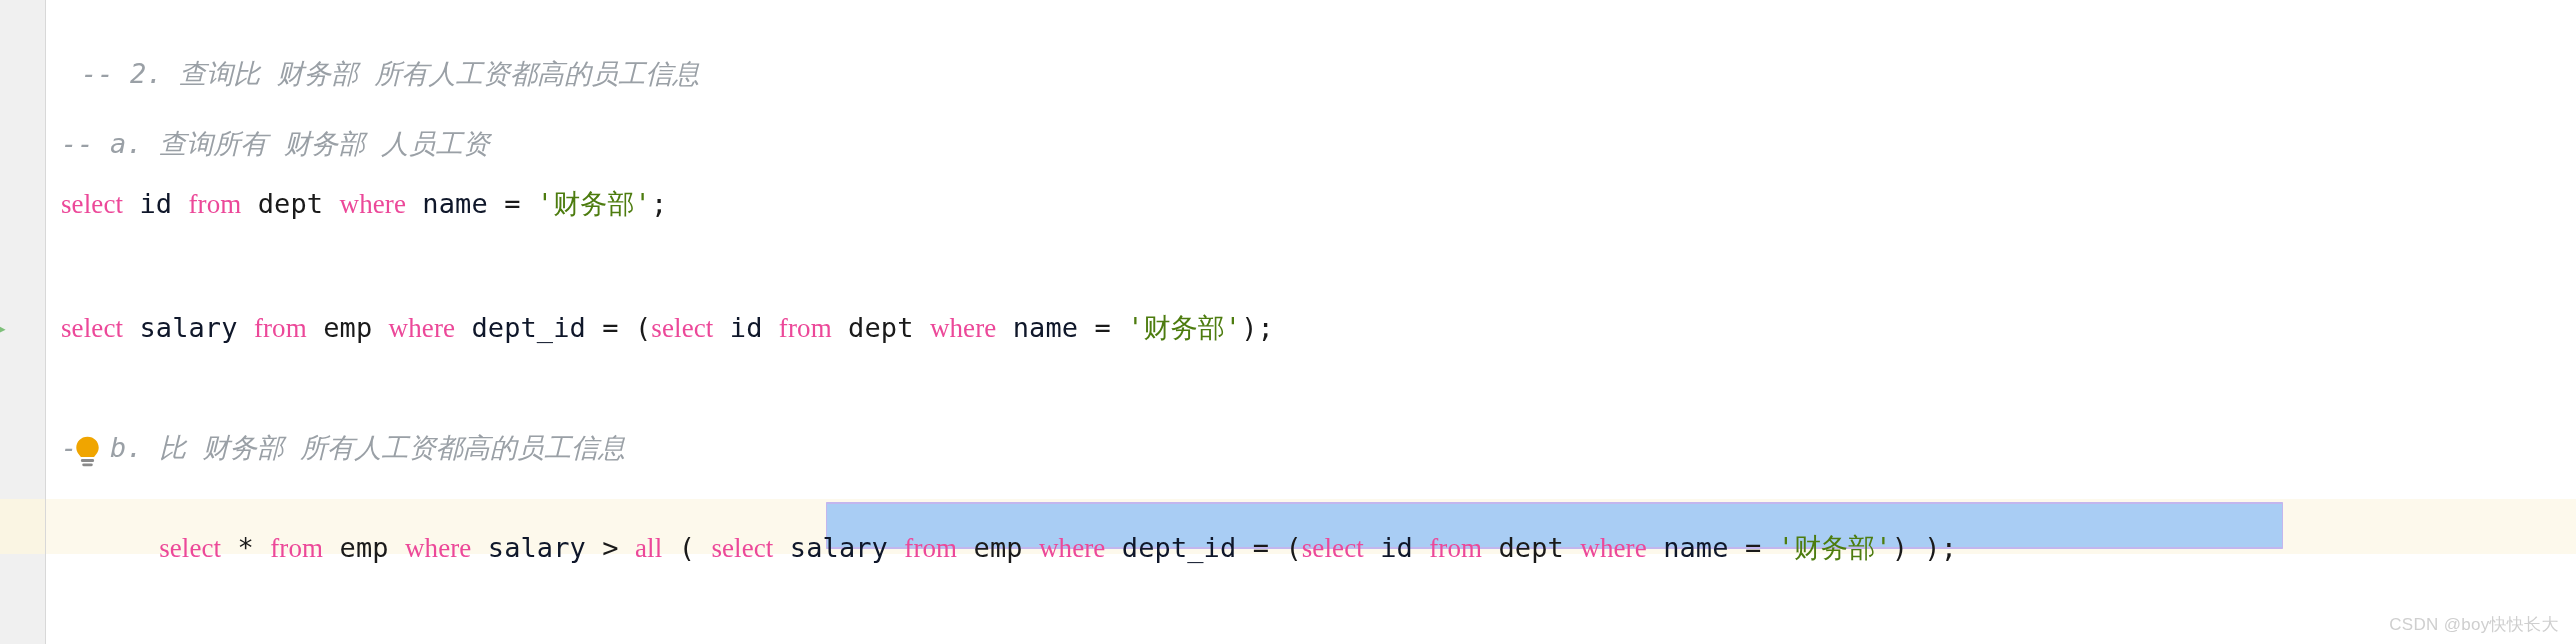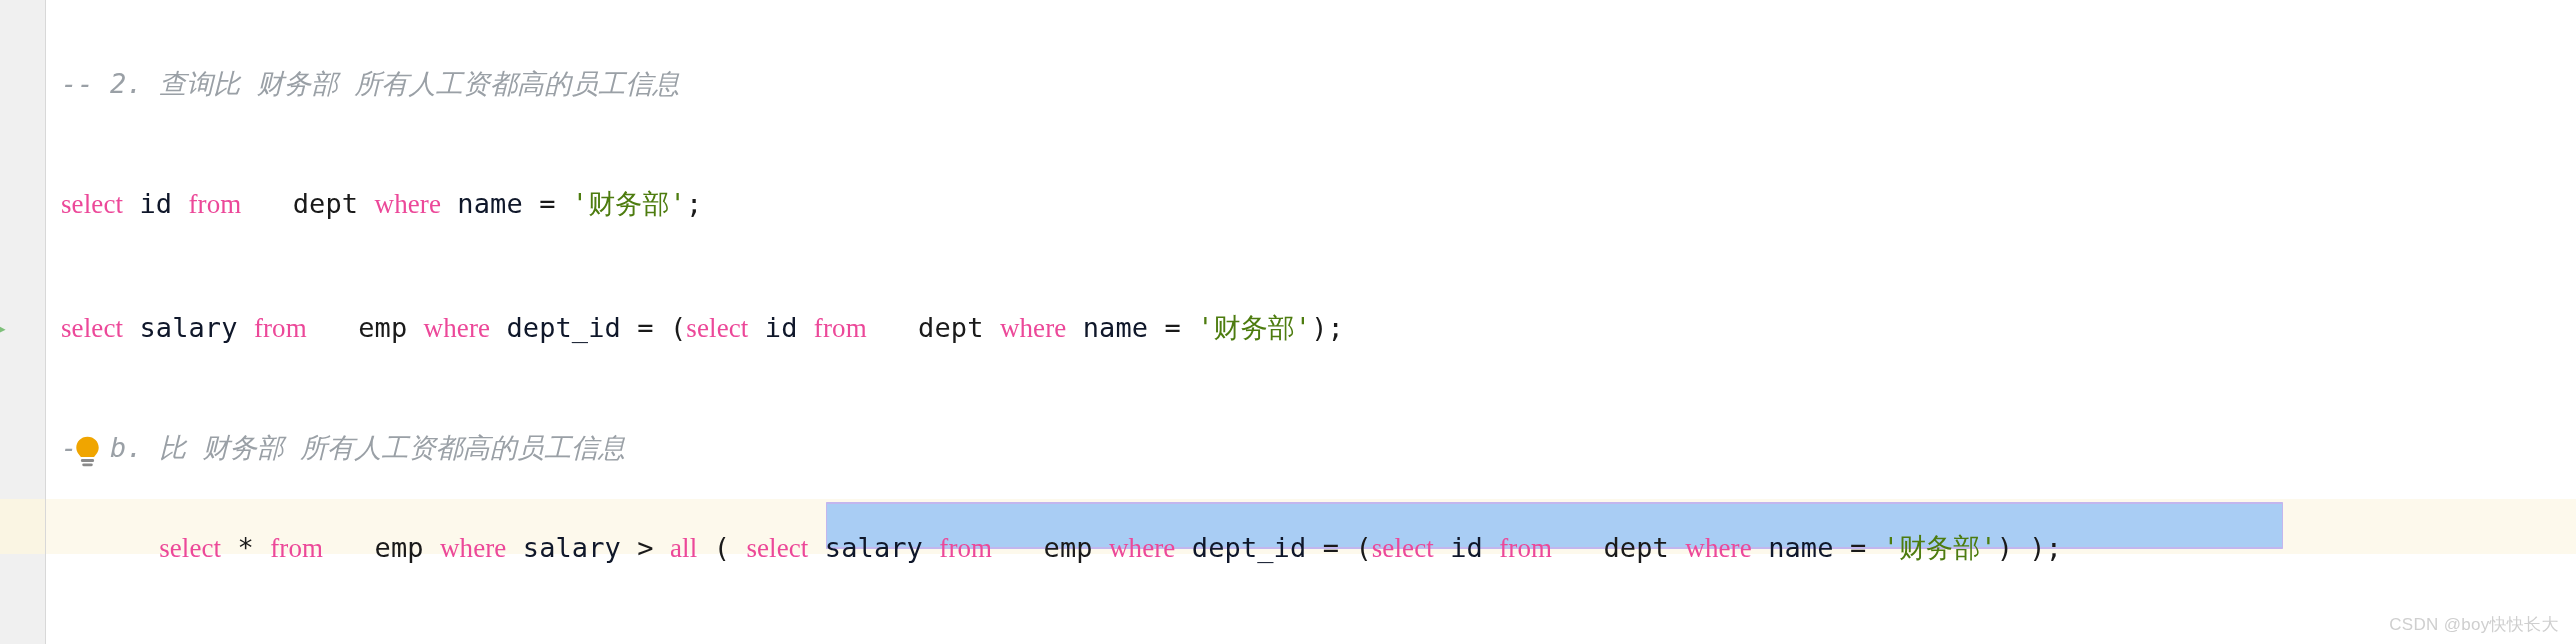--- a/index.html
+++ b/index.html
@@ -79,21 +79,21 @@
     letter-spacing: 0.1px;
   }
 
   .cmt {
     color: #9aa0a6;
     font-style: italic;
     font-family: "DejaVu Sans Mono", "Liberation Mono", monospace;
   }
   .kw   { color: #ec4899; font-family: Liberation Serif, serif; }
   .col  { color: #0f172a; }
-  .tbl  { color: #1a1a1a; margin-left: 35px; }
+  .tbl  { color: #1a1a1a; }
   .op   { color: #1a1a1a; }
   .punc { color: #1a1a1a; }
   .str  { color: #4d7c0f; }
 
   
   #selection-hl {
     position: absolute;
     left: 826px;
     top: 502px;
     width: 1457px;
@@ -153,22 +153,23 @@
   <div id="run-marker">
     <svg width="17.3" height="17.3" viewBox="0 0 26 26" aria-hidden="true">
       <path d="M4 4 L22 13 L4 22 Z" fill="#7ec07a"></path>
     </svg>
   </div>
 
   <div id="selection-hl"></div>
 
   <div id="code-surface">
 
-    <div class="code-line cmt" style="top:68px;">-- 2. 查询比 财务部 所有人工资都高的员工信息</div>
+    <div class="code-line cmt" style="top:58px;margin-left:20px;">-- 2. 查询比 财务部 所有人工资都高的员工信息</div>
 
+    <div class="code-line cmt" style="top:128px;">-- a. 查询所有 财务部 人员工资</div>
 
     <div class="code-line" style="top:188px;"><span class="kw">select</span><span class="punc"> </span><span class="col">id</span><span class="punc"> </span><span class="kw">from</span><span class="punc"> </span><span class="tbl">dept</span><span class="punc"> </span><span class="kw">where</span><span class="punc"> </span><span class="col">name</span><span class="op"> = </span><span class="str">'财务部'</span><span class="punc">;</span></div>
 
     <div class="code-line" style="top:312px;"><span class="kw">select</span><span class="punc"> </span><span class="col">salary</span><span class="punc"> </span><span class="kw">from</span><span class="punc"> </span><span class="tbl">emp</span><span class="punc"> </span><span class="kw">where</span><span class="punc"> </span><span class="col">dept_id</span><span class="op"> = (</span><span class="kw">select</span><span class="punc"> </span><span class="col">id</span><span class="punc"> </span><span class="kw">from</span><span class="punc"> </span><span class="tbl">dept</span><span class="punc"> </span><span class="kw">where</span><span class="punc"> </span><span class="col">name</span><span class="op"> = </span><span class="str">'财务部'</span><span class="punc">);</span></div>
 
     <div class="code-line cmt" style="top:432px;">-- b. 比 财务部 所有人工资都高的员工信息</div>
 
     <div class="code-line" style="top:500px;">
       <span><span class="kw">select</span><span class="punc"> </span><span class="op">*</span><span class="punc"> </span><span class="kw">from</span><span class="punc"> </span><span class="tbl">emp</span><span class="punc"> </span><span class="kw">where</span><span class="punc"> </span><span class="col">salary</span><span class="op"> &gt; </span><span class="kw">all</span><span class="punc"> ( </span></span><span><span class="kw">select</span><span class="punc"> </span><span class="col">salary</span><span class="punc"> </span><span class="kw">from</span><span class="punc"> </span><span class="tbl">emp</span><span class="punc"> </span><span class="kw">where</span><span class="punc"> </span><span class="col">dept_id</span><span class="op"> = </span><span class="punc">(</span><span class="kw">select</span><span class="punc"> </span><span class="col">id</span><span class="punc"> </span><span class="kw">from</span><span class="punc"> </span><span class="tbl">dept</span><span class="punc"> </span><span class="kw">where</span><span class="punc"> </span><span class="col">name</span><span class="op"> = </span><span class="str">'财务部'</span><span class="punc">)</span></span><span><span class="punc"> );</span></span>
     </div>

